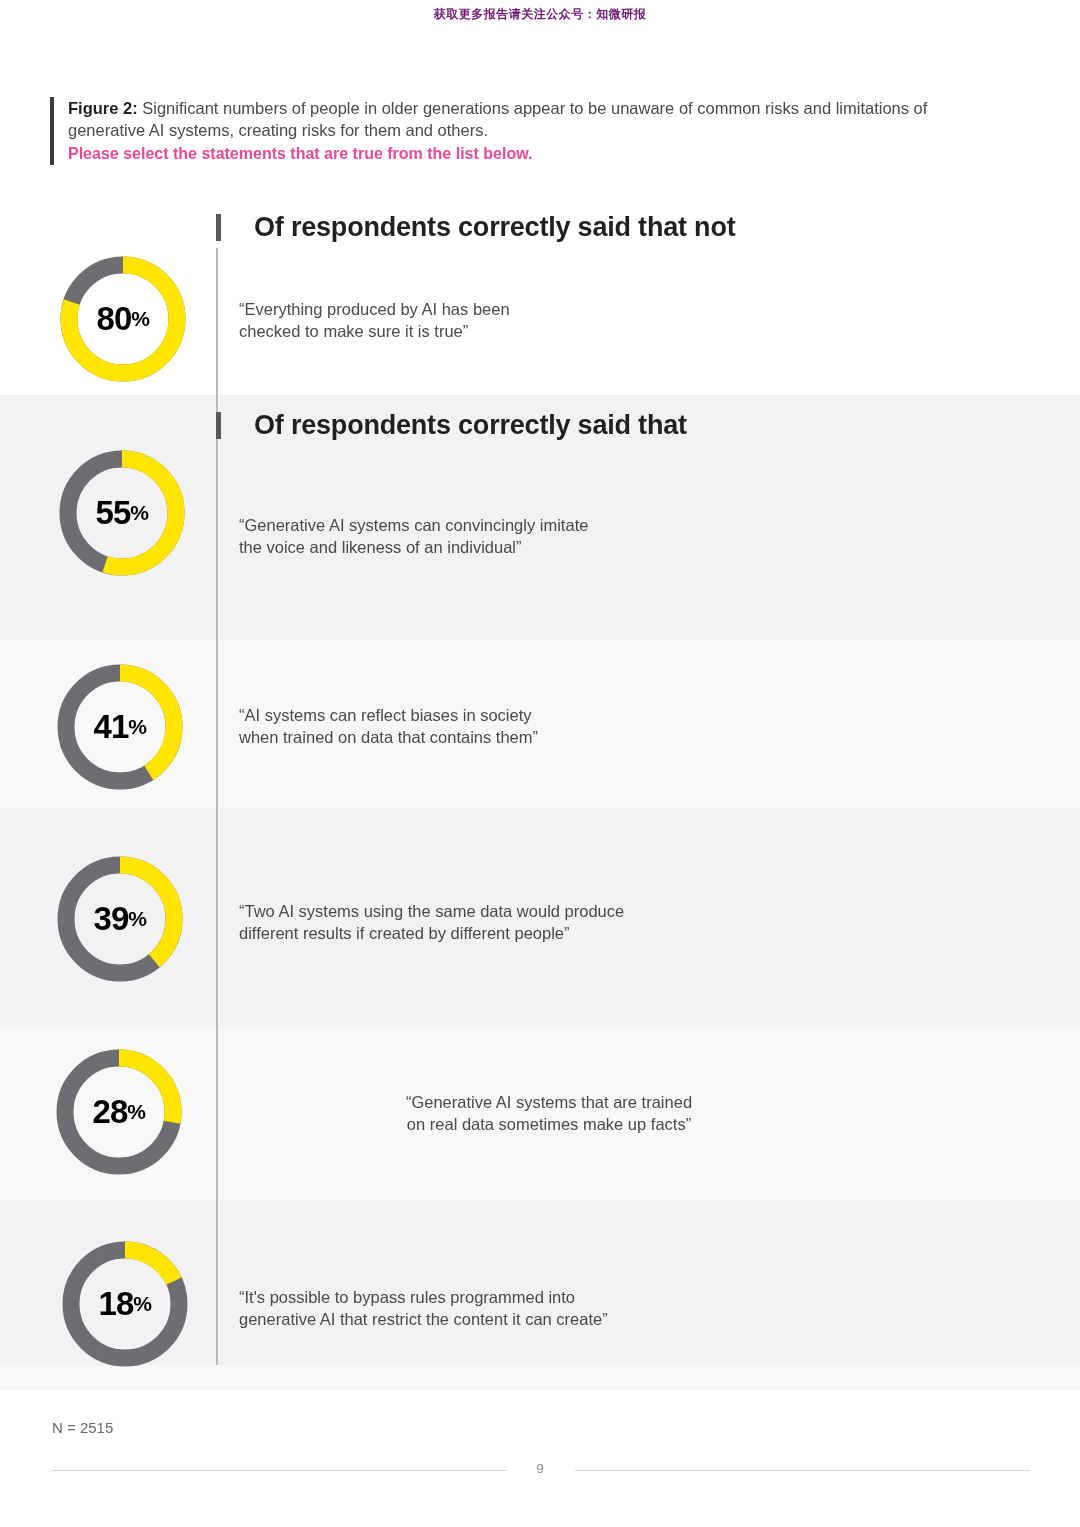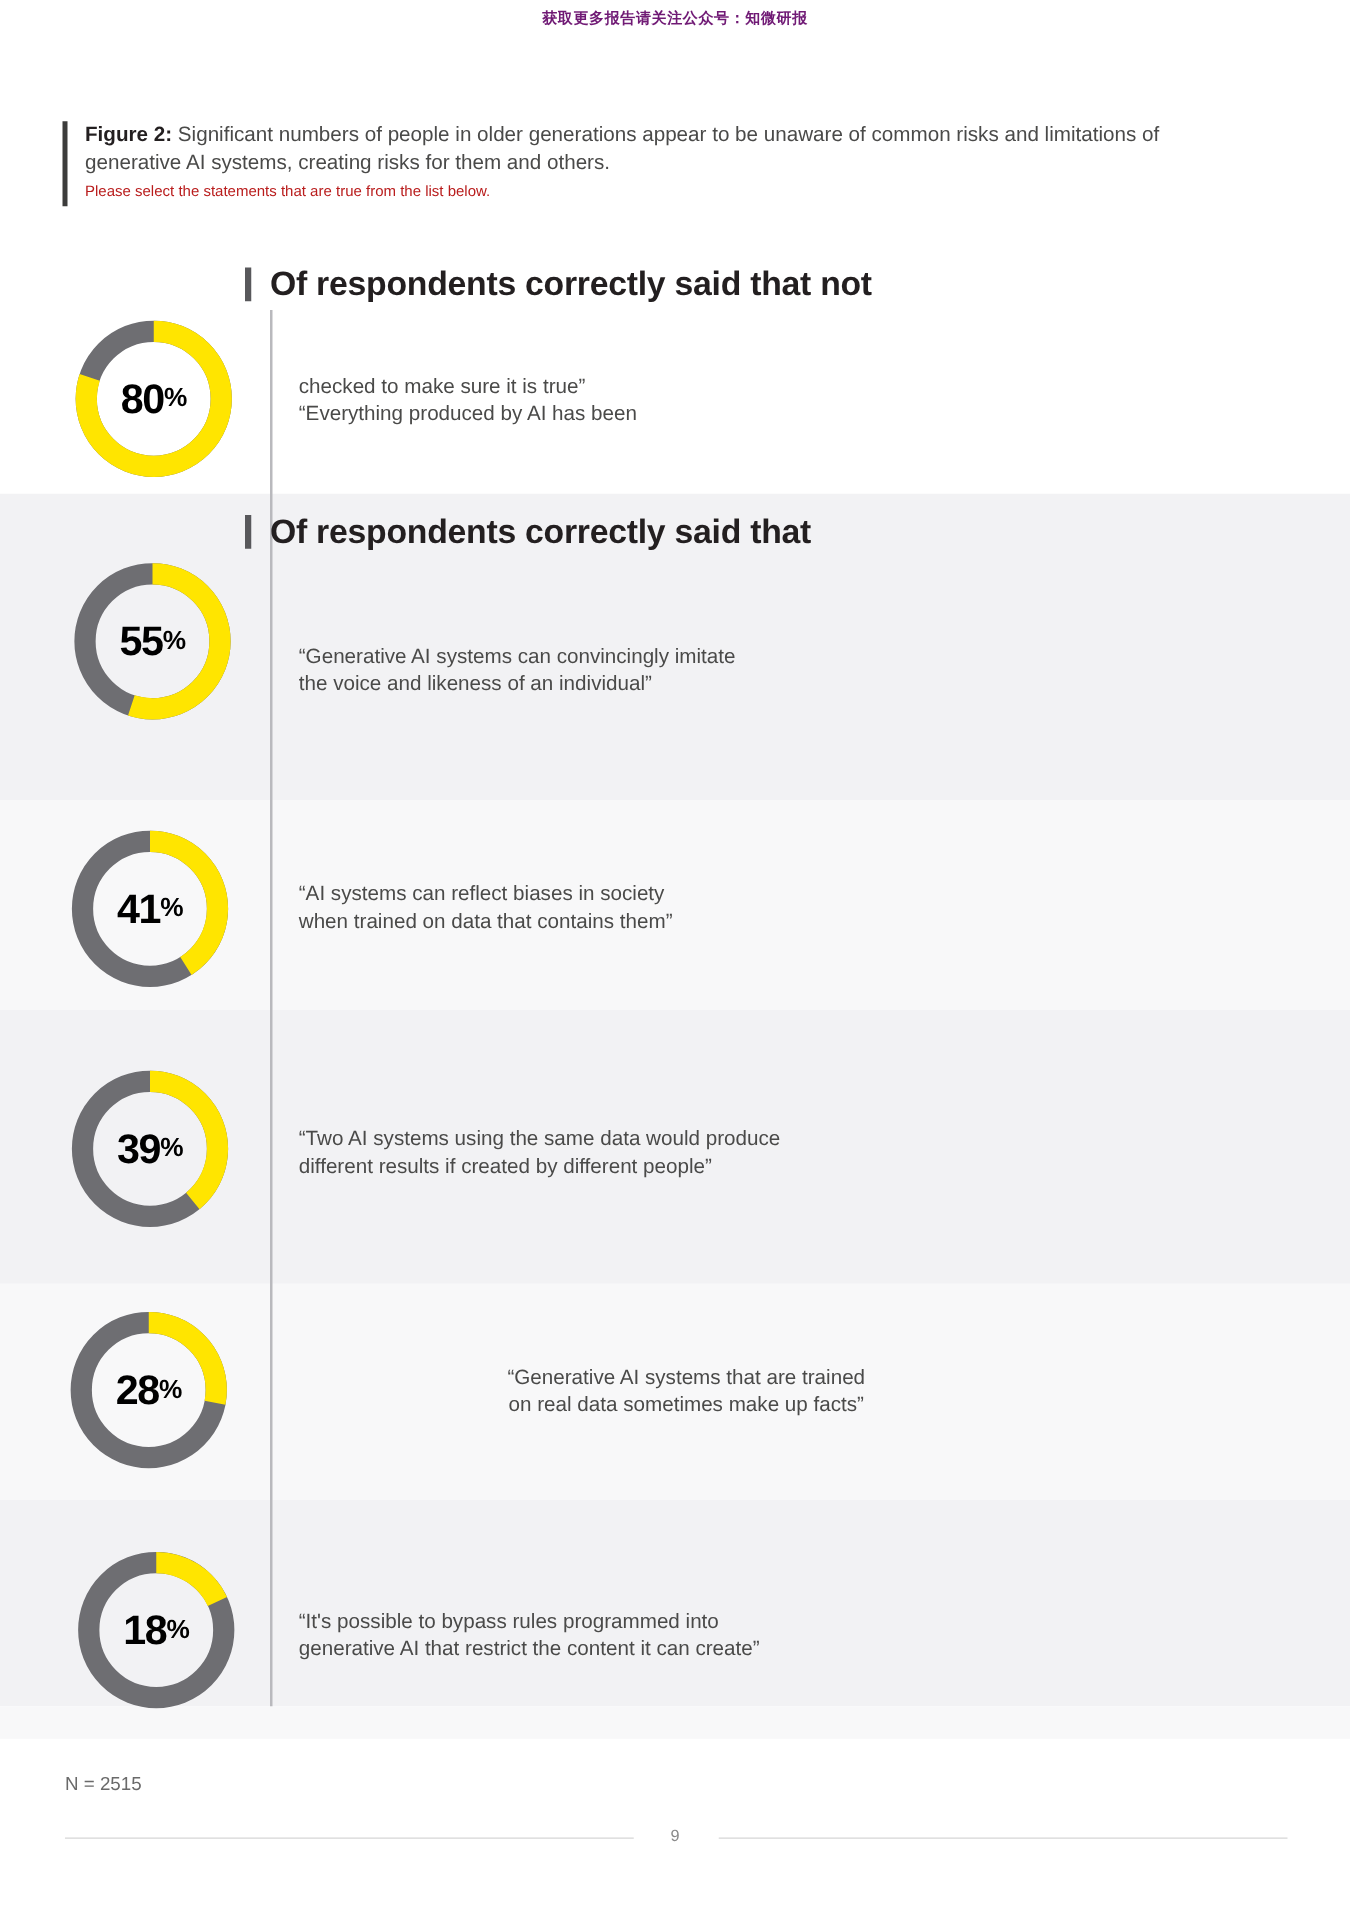--- a/index.html
+++ b/index.html
@@ -35,24 +35,24 @@
     border-left: 4px solid #3c3c3b;
   }
   .caption-line {
     font-size: 16.5px;
     line-height: 22px;
     color: #4a4a49;
     font-weight: 400;
   }
   .caption-line b { font-weight: 700; color: #231f20; }
   .caption-bold {
-    font-size: 12px;
+    font-size: 16px;
     line-height: 23px;
-    font-weight: 400;
-    color: #b91c1c;
+    font-weight: 700;
+    color: #ec4899;
     margin-top: 1px;
   }
 
   
   .band {
     position: absolute;
     left: 0;
     width: 1080px;
   }
   .band.shade { background: #f2f2f4; }
@@ -64,22 +64,22 @@
     left: 216px;
     top: 248px;
     width: 2px;
     height: 1117px;
     background: #b9b9bd;
   }
 
   
   .sec-heading {
     position: absolute;
-    left: 196px;
-    padding-left: 20px;
+    left: 216px;
+    padding-left: 38px;
     font-size: 27px;
     font-weight: 700;
     color: #231f20;
     letter-spacing: -0.2px;
     white-space: nowrap;
   }
   .sec-heading::before {
     content: "";
     position: absolute;
     left: 0;
@@ -171,22 +171,22 @@
   <svg viewBox="0 0 132 132">
     <circle cx="66" cy="66" r="54" fill="none" stroke="#6E6E72" stroke-width="17"></circle>
     <circle class="arc" cx="66" cy="66" r="54" fill="none" stroke="#FFE500" stroke-width="17" transform="rotate(-90 66 66)" stroke-dasharray="271.4336052701581 67.85840131753952"></circle>
   </svg>
   <div class="label">
     <span class="num">80</span>
       <span class="pct">%</span>
   </div>
 </div>
 <div class="statement" style="top:298px;">
+  <div>“Everything produced by AI has been</div>
   <div>checked to make sure it is true”</div>
-  <div>“Everything produced by AI has been</div>
 </div>
 
 <div class="donut" style="left:56px;top:447px;">
   <svg viewBox="0 0 132 132">
     <circle cx="66" cy="66" r="54" fill="none" stroke="#6E6E72" stroke-width="17"></circle>
     <circle class="arc" cx="66" cy="66" r="54" fill="none" stroke="#FFE500" stroke-width="17" transform="rotate(-90 66 66)" stroke-dasharray="186.6106036232337 152.68140296446396"></circle>
   </svg>
   <div class="label">
     <span class="num">55</span>
       <span class="pct">%</span>

